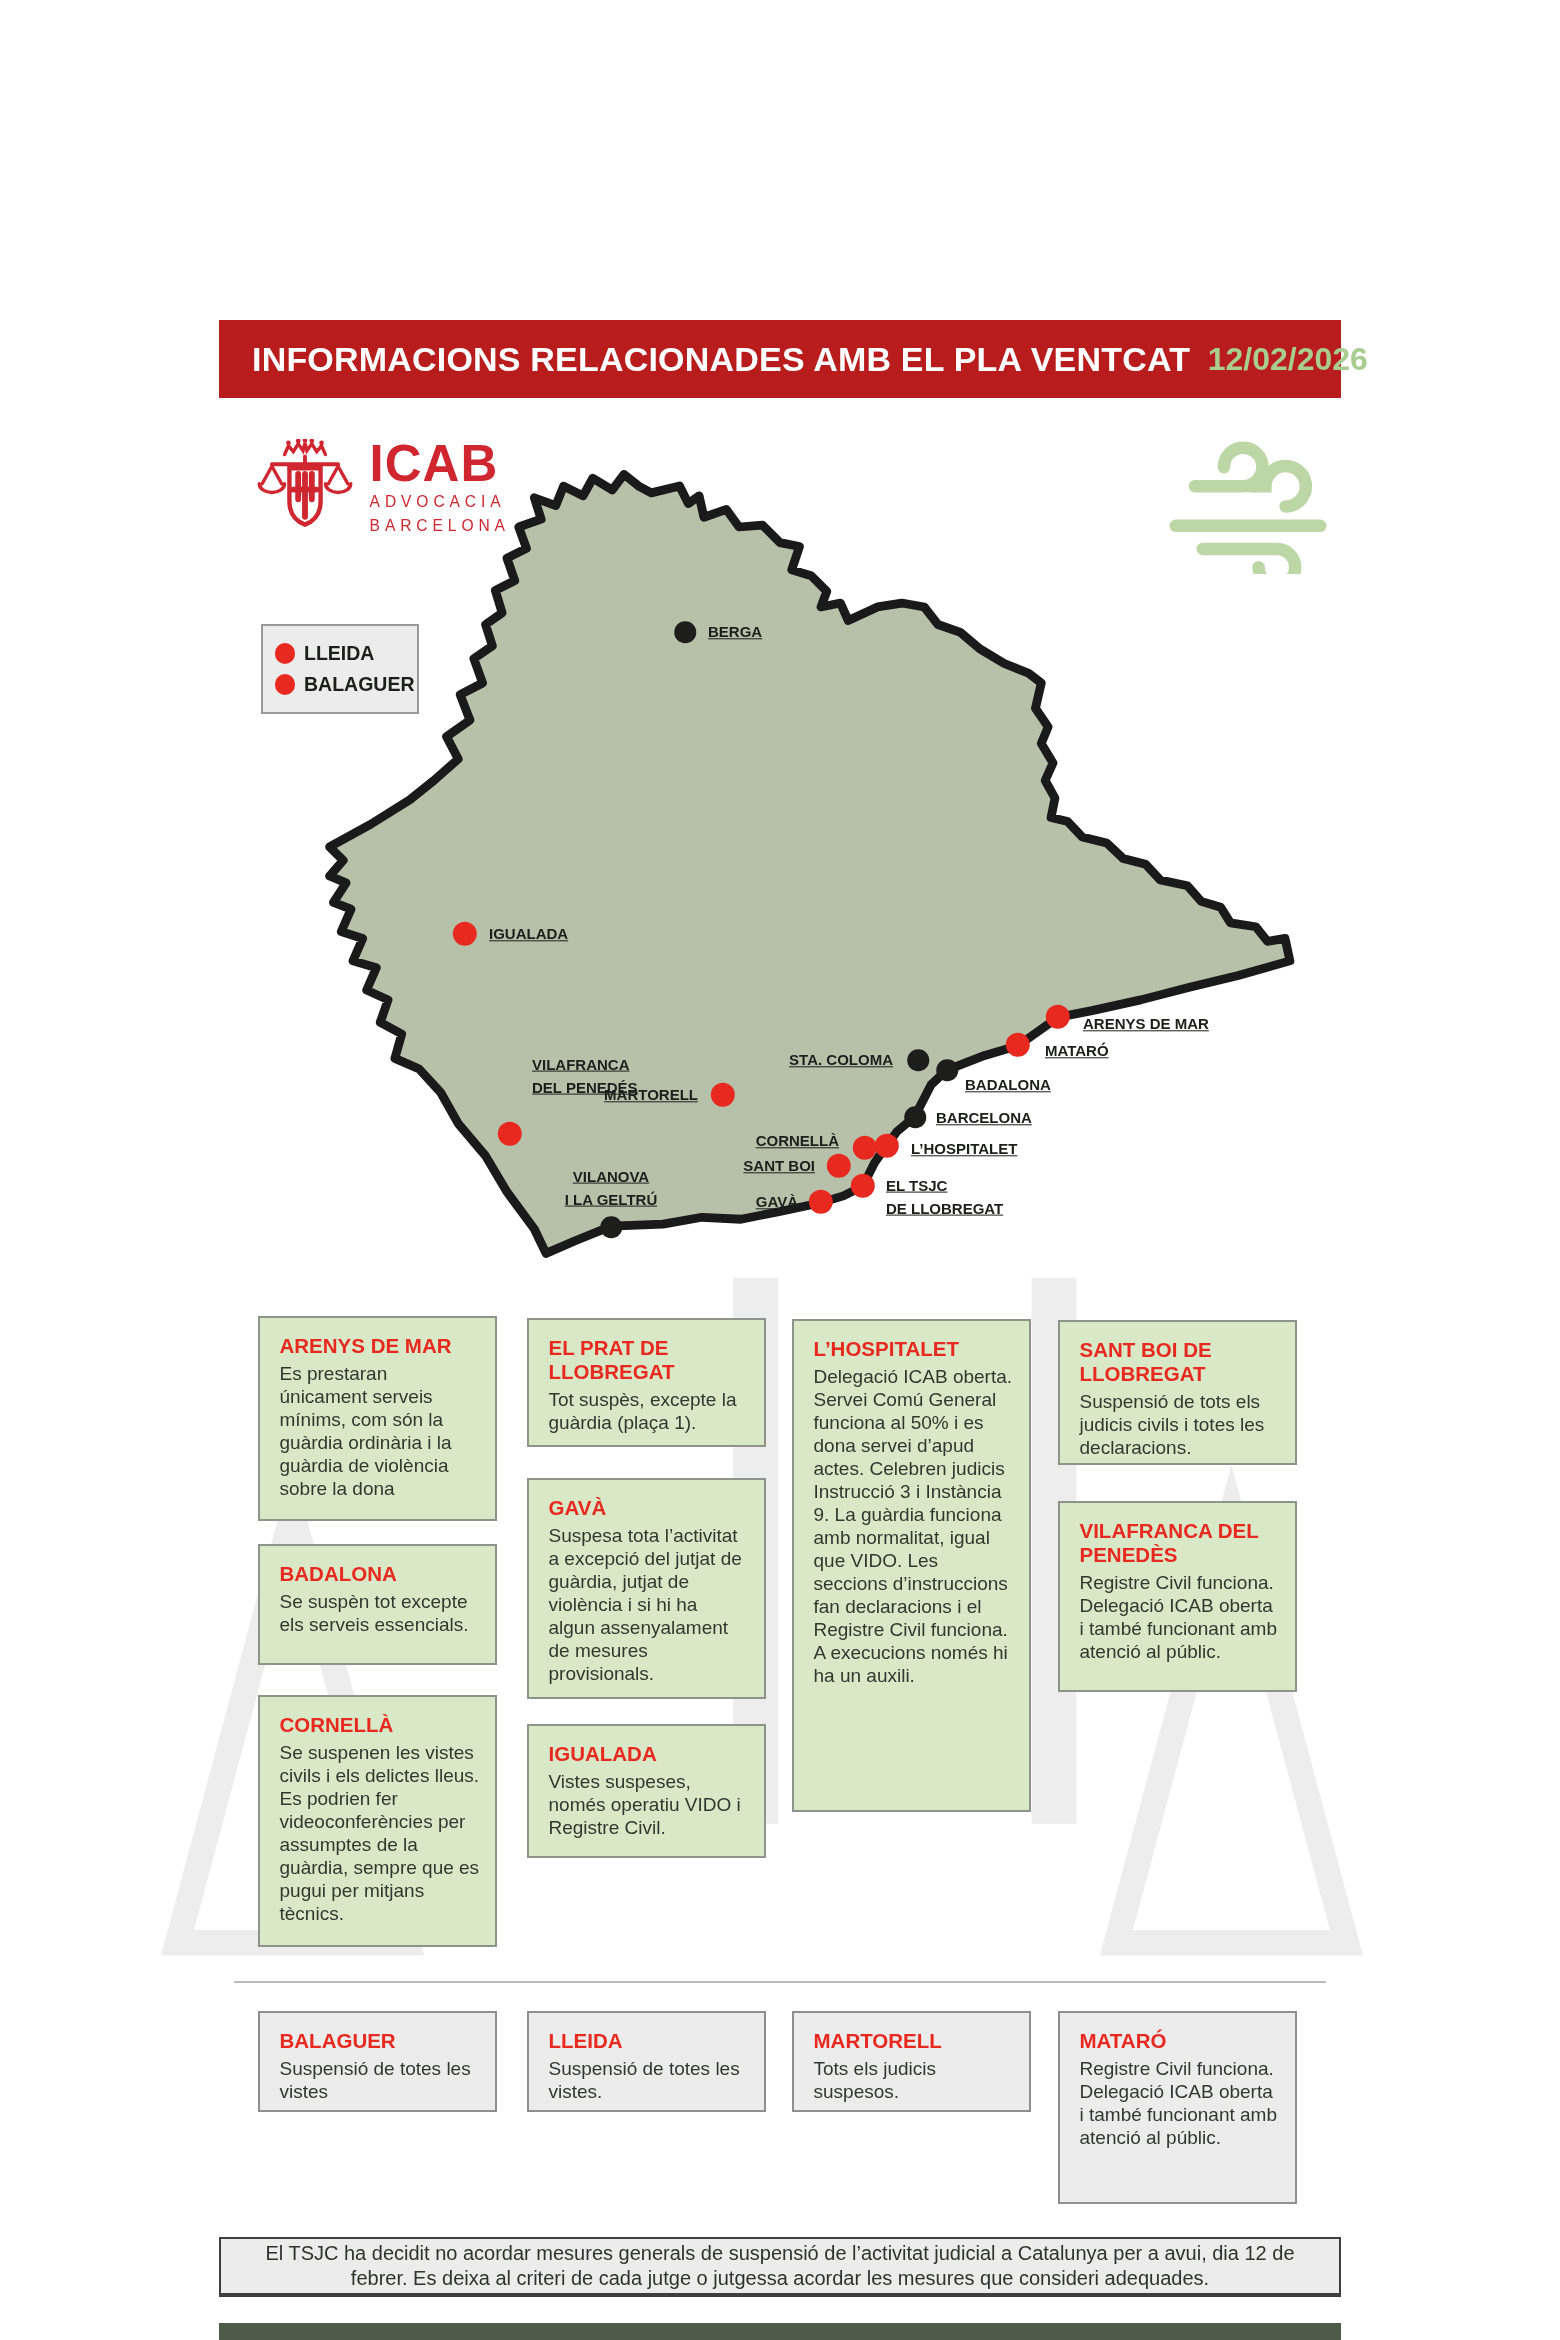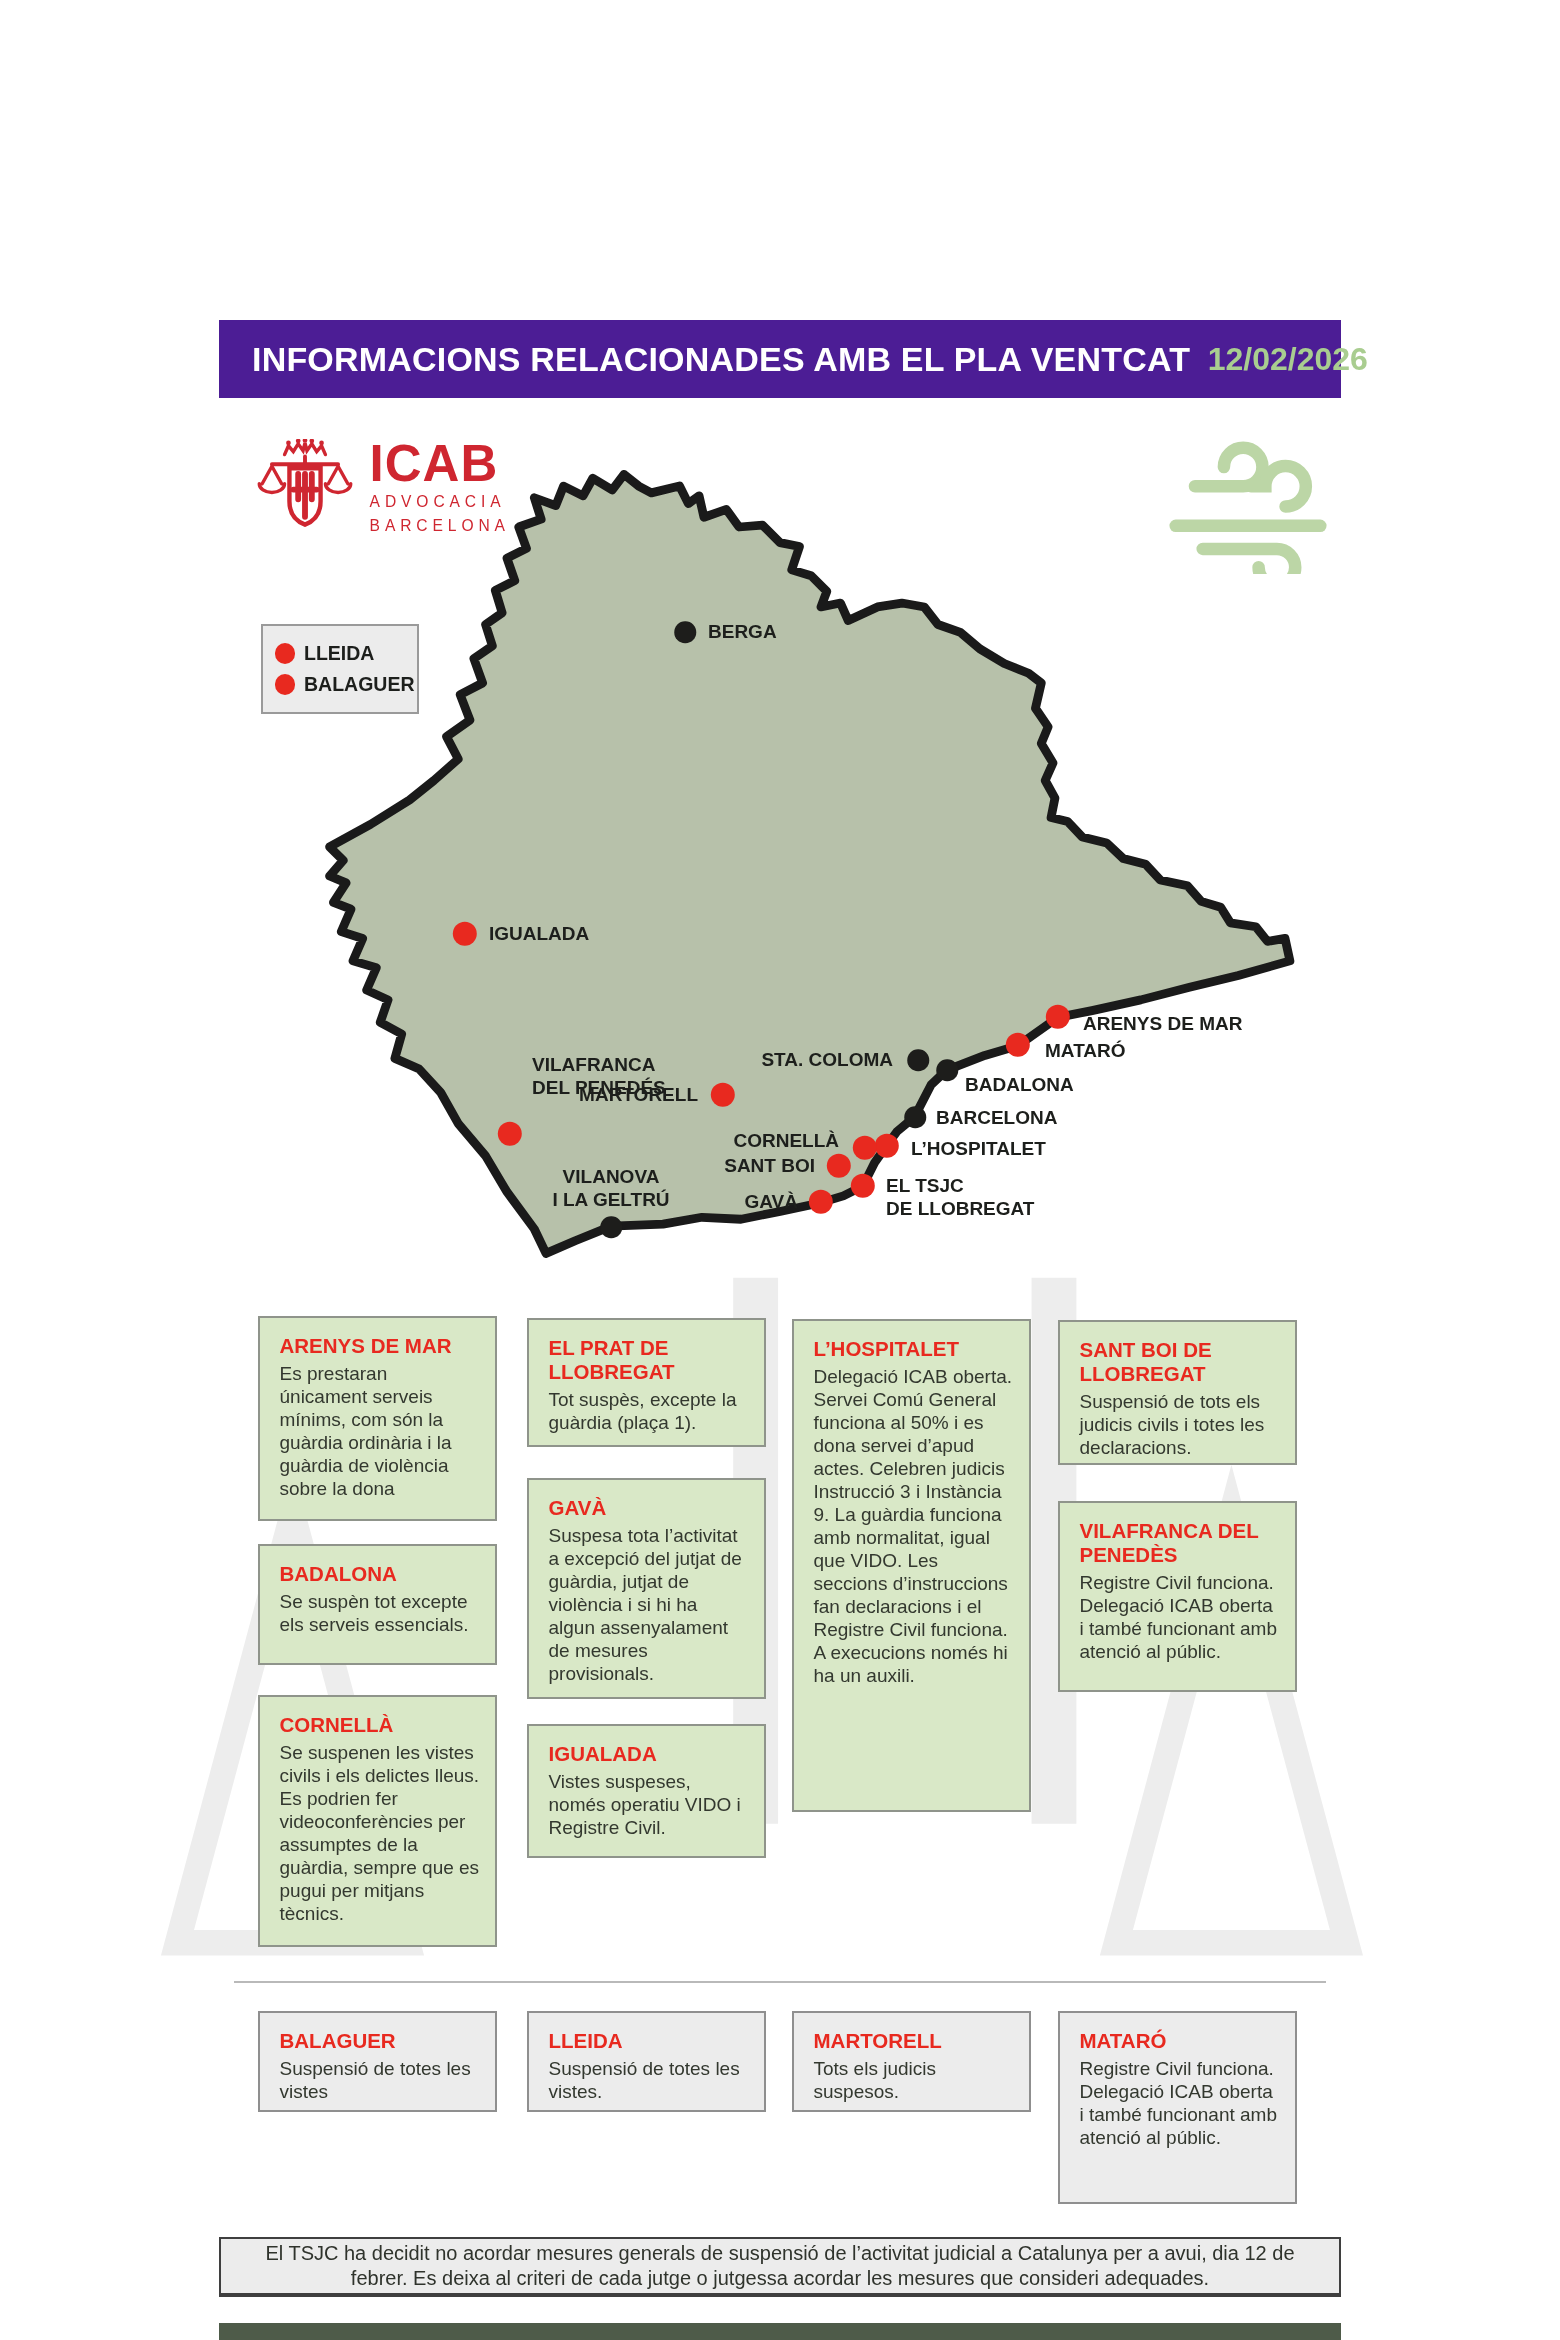--- a/index.html
+++ b/index.html
@@ -1,20 +1,20 @@
 <!DOCTYPE html>
 <html><head>
 <meta charset="utf-8">
 <style>
   html,body{margin:0;padding:0;background:#ffffff;}
   .page{position:relative;width:1560px;height:2341px;background:#ffffff;overflow:hidden;
         font-family:"Liberation Sans", sans-serif;}
   
   .header-bar{position:absolute;left:219px;top:320px;width:1122px;height:78px;
-              background:#4c1d95;display:flex;align-items:center;justify-content:space-between;
+              background:#b91c1c;display:flex;align-items:center;justify-content:space-between;
               padding:0 33px;box-sizing:border-box;}
   .header-title{color:#ffffff;font-weight:bold;font-size:34px;letter-spacing:0.2px;white-space:nowrap;}
   .header-date{color:#a9cd90;font-weight:bold;font-size:32px;margin-left:17.6px;}
   .bottom-bar{position:absolute;left:219px;top:2323px;width:1122px;height:17.6px;background:#4e5b49;}
   
   .logo{position:absolute;left:256px;top:439px;display:flex;align-items:flex-start;}
   .logo svg{display:block;}
   .logo-text{margin-left:15.6px;color:#cf2630;}
   .logo-acronym{font-size:51px;font-weight:bold;line-height:49px;letter-spacing:1px;}
   .logo-sub{font-size:15.6px;letter-spacing:4.9px;line-height:20.5px;margin-top:3.9px;}
@@ -26,22 +26,22 @@
           justify-content:center;gap:7.8px;padding-left:11.7px;}
   .legend-item{display:flex;align-items:center;gap:8.8px;}
   .legend-dot{width:20.5px;height:20.5px;border-radius:50%;background:#e8291f;flex:0 0 auto;}
   .legend-label{font-weight:bold;font-size:19.5px;color:#1d1f1c;}
   
   .bg-svg{position:absolute;left:0;top:0;width:1560px;height:2341px;}
   
   .dot{position:absolute;border-radius:50%;transform:translate(-50%,-50%);z-index:3;}
   .dot.red{width:24.4px;height:24.4px;background:#e8291f;}
   .dot.black{width:21.5px;height:21.5px;background:#1d1d1b;}
-  .city-label{position:absolute;font-weight:bold;font-size:19px;line-height:23.4px;color:#1d1f1c;
-              white-space:pre-line;transform:translateY(-50%);z-index:3;}
+  .city-label{position:absolute;font-weight:bold;font-size:15px;line-height:23.4px;color:#1d1f1c;
+              white-space:pre-line;transform:translateY(-50%);z-index:3;text-decoration:underline;}
   .city-label.a-right{transform:translate(-100%,-50%);text-align:left;}
   .city-label.a-center{transform:translate(-50%,-50%);text-align:center;}
   
   .ibox{position:absolute;box-sizing:border-box;border:2px solid #8f948b;background:#d9e8c7;
         padding:15.6px 15.6px 11.7px 19.5px;z-index:2;}
   .ibox.gray{background:#ececec;border-color:#8f8f8f;}
   .ibox-title{color:#e8291f;font-weight:bold;font-size:20.5px;line-height:24.4px;margin-bottom:3.9px;}
   .ibox-body{color:#33382f;font-size:19px;line-height:23px;}
   .divider{position:absolute;left:234px;top:1981px;width:1092px;height:2px;background:#b9b9b9;}
   

